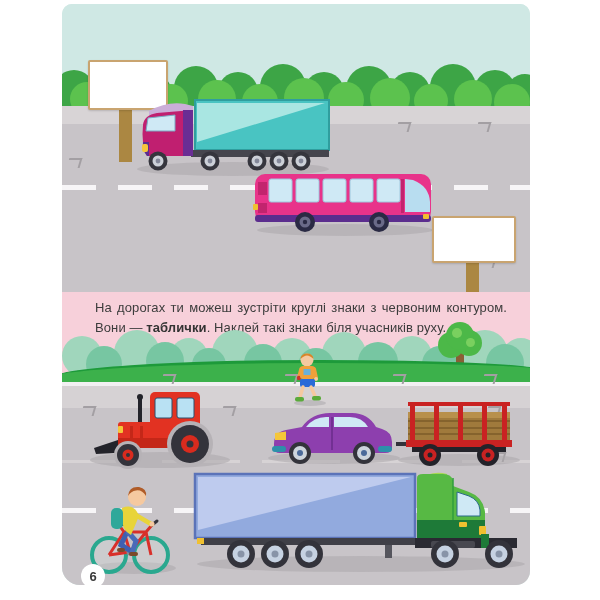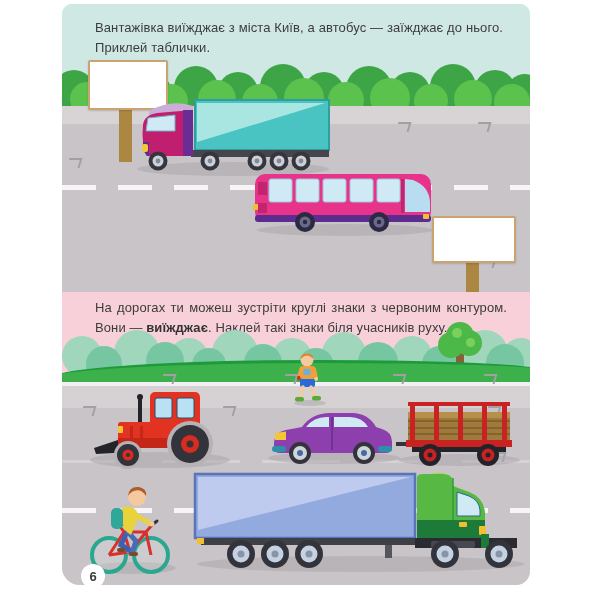--- a/index.html
+++ b/index.html
@@ -75,21 +75,20 @@
   </div>
 
   <div class="v road1">
     <div class="v shoulder"></div>
     <div class="v dash" style="left:0;top:79px;width:468px;"></div>
     <span class="v hook" style="left:335px;top:16px;"></span>
     <span class="v hook" style="left:415px;top:16px;"></span>
     <span class="v hook" style="left:6px;top:52px;"></span>
   </div>
 
-  <div class="v instr" style="left:33px;top:14px;width:408px;"><span>Вантажівка виїжджає з міста Київ, а автобус — заїжджає до нього. Приклей таблички.</span></div>
 
   <div class="v post" style="left:57px;top:100px;width:13px;height:58px;"></div>
   <div class="v plate" style="left:26px;top:56px;width:76px;height:46px;"></div>
 
   <span class="shadow" style="left:75px;top:158px;width:192px;height:14px;"></span>
   <span class="shadow" style="left:195px;top:220px;width:176px;height:12px;"></span>
 
   <div class="v" style="left:71px;top:94px;width:198px;height:76px;">
     <svg viewBox="0 0 198 76">
       <rect x="62" y="2" width="134" height="50" fill="#49c4c2" stroke="#2f9e9e" stroke-width="2"></rect>
@@ -152,21 +151,21 @@
       </g>
     </svg>
   </div>
 
   <div class="v post" style="left:404px;top:252px;width:13px;height:36px;"></div>
   <span class="v hook" style="left:420px;top:254px;"></span>
   <div class="v plate" style="left:370px;top:212px;width:80px;height:43px;"></div>
 
   <div class="v sec-pink"></div>
   <div class="v instr" style="left:33px;top:294px;width:412px;">
-    <span>На дорогах ти можеш зустріти круглі знаки з червоним контуром. Вони — </span><b>виїжджає</b><span>. Наклей такі знаки біля учасників руху.</span>
+    <span>На дорогах ти можеш зустріти круглі знаки з червоним контуром. Вони — </span><b>таблички</b><span>. Наклей такі знаки біля учасників руху.</span>
   </div>
 
   <div class="v" style="left:0;top:324px;width:468px;height:48px;">
     <span class="bush s1" style="left:0;top:8px;width:40px;height:40px;"></span>
     <span class="bush s1" style="left:52px;top:2px;width:46px;height:46px;"></span>
     <span class="bush s1" style="left:108px;top:10px;width:38px;height:38px;"></span>
     <span class="bush s1" style="left:150px;top:2px;width:46px;height:46px;"></span>
     <span class="bush s1" style="left:210px;top:10px;width:40px;height:40px;"></span>
     <span class="bush s1" style="left:260px;top:4px;width:44px;height:44px;"></span>
     <span class="bush s1" style="left:330px;top:8px;width:40px;height:40px;"></span>

